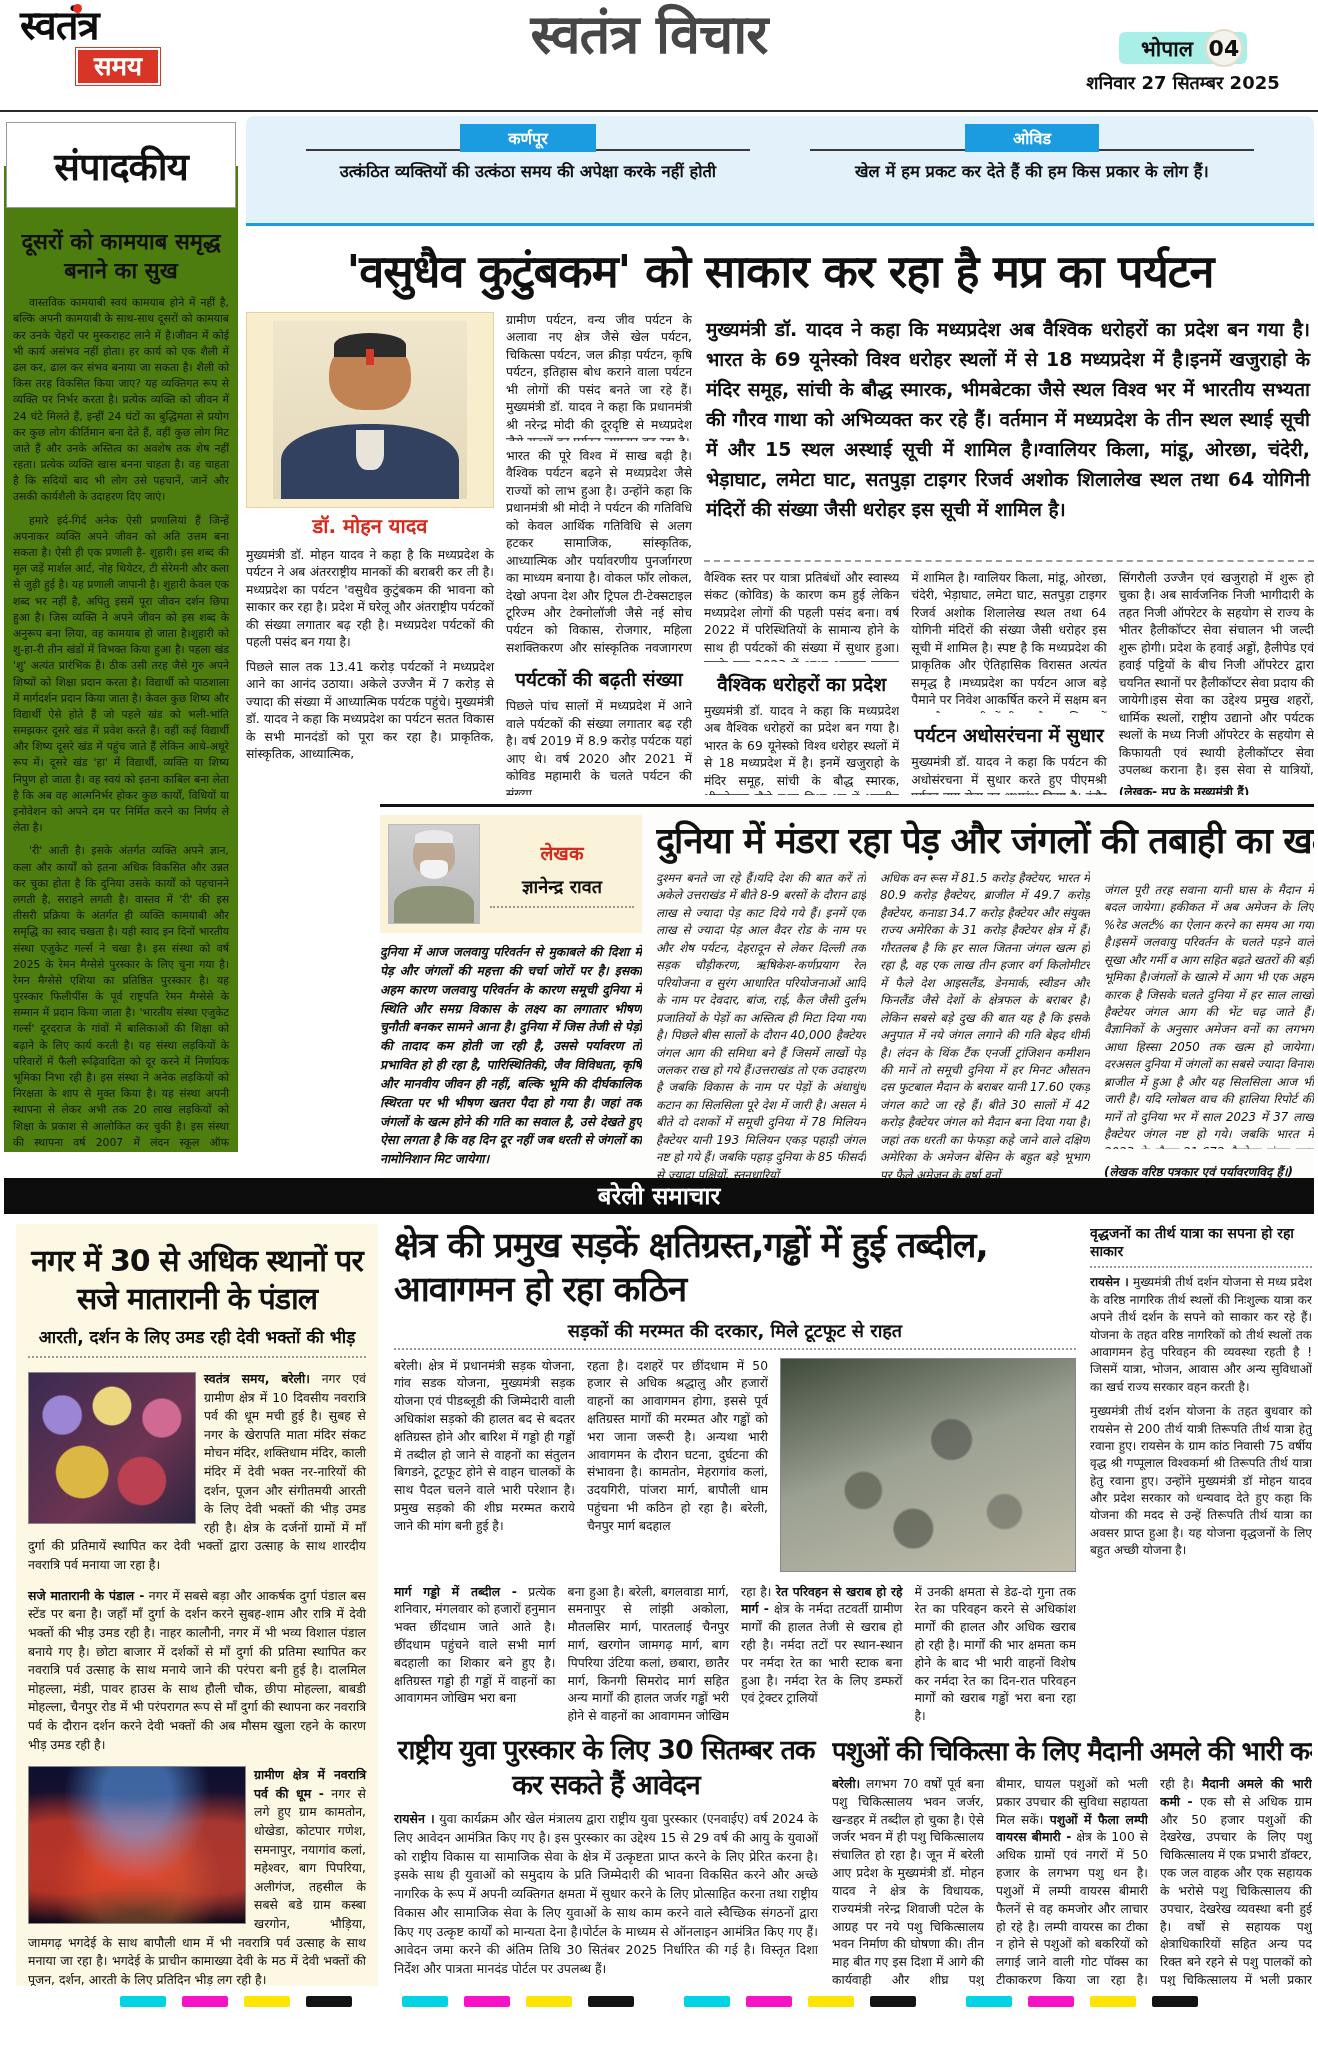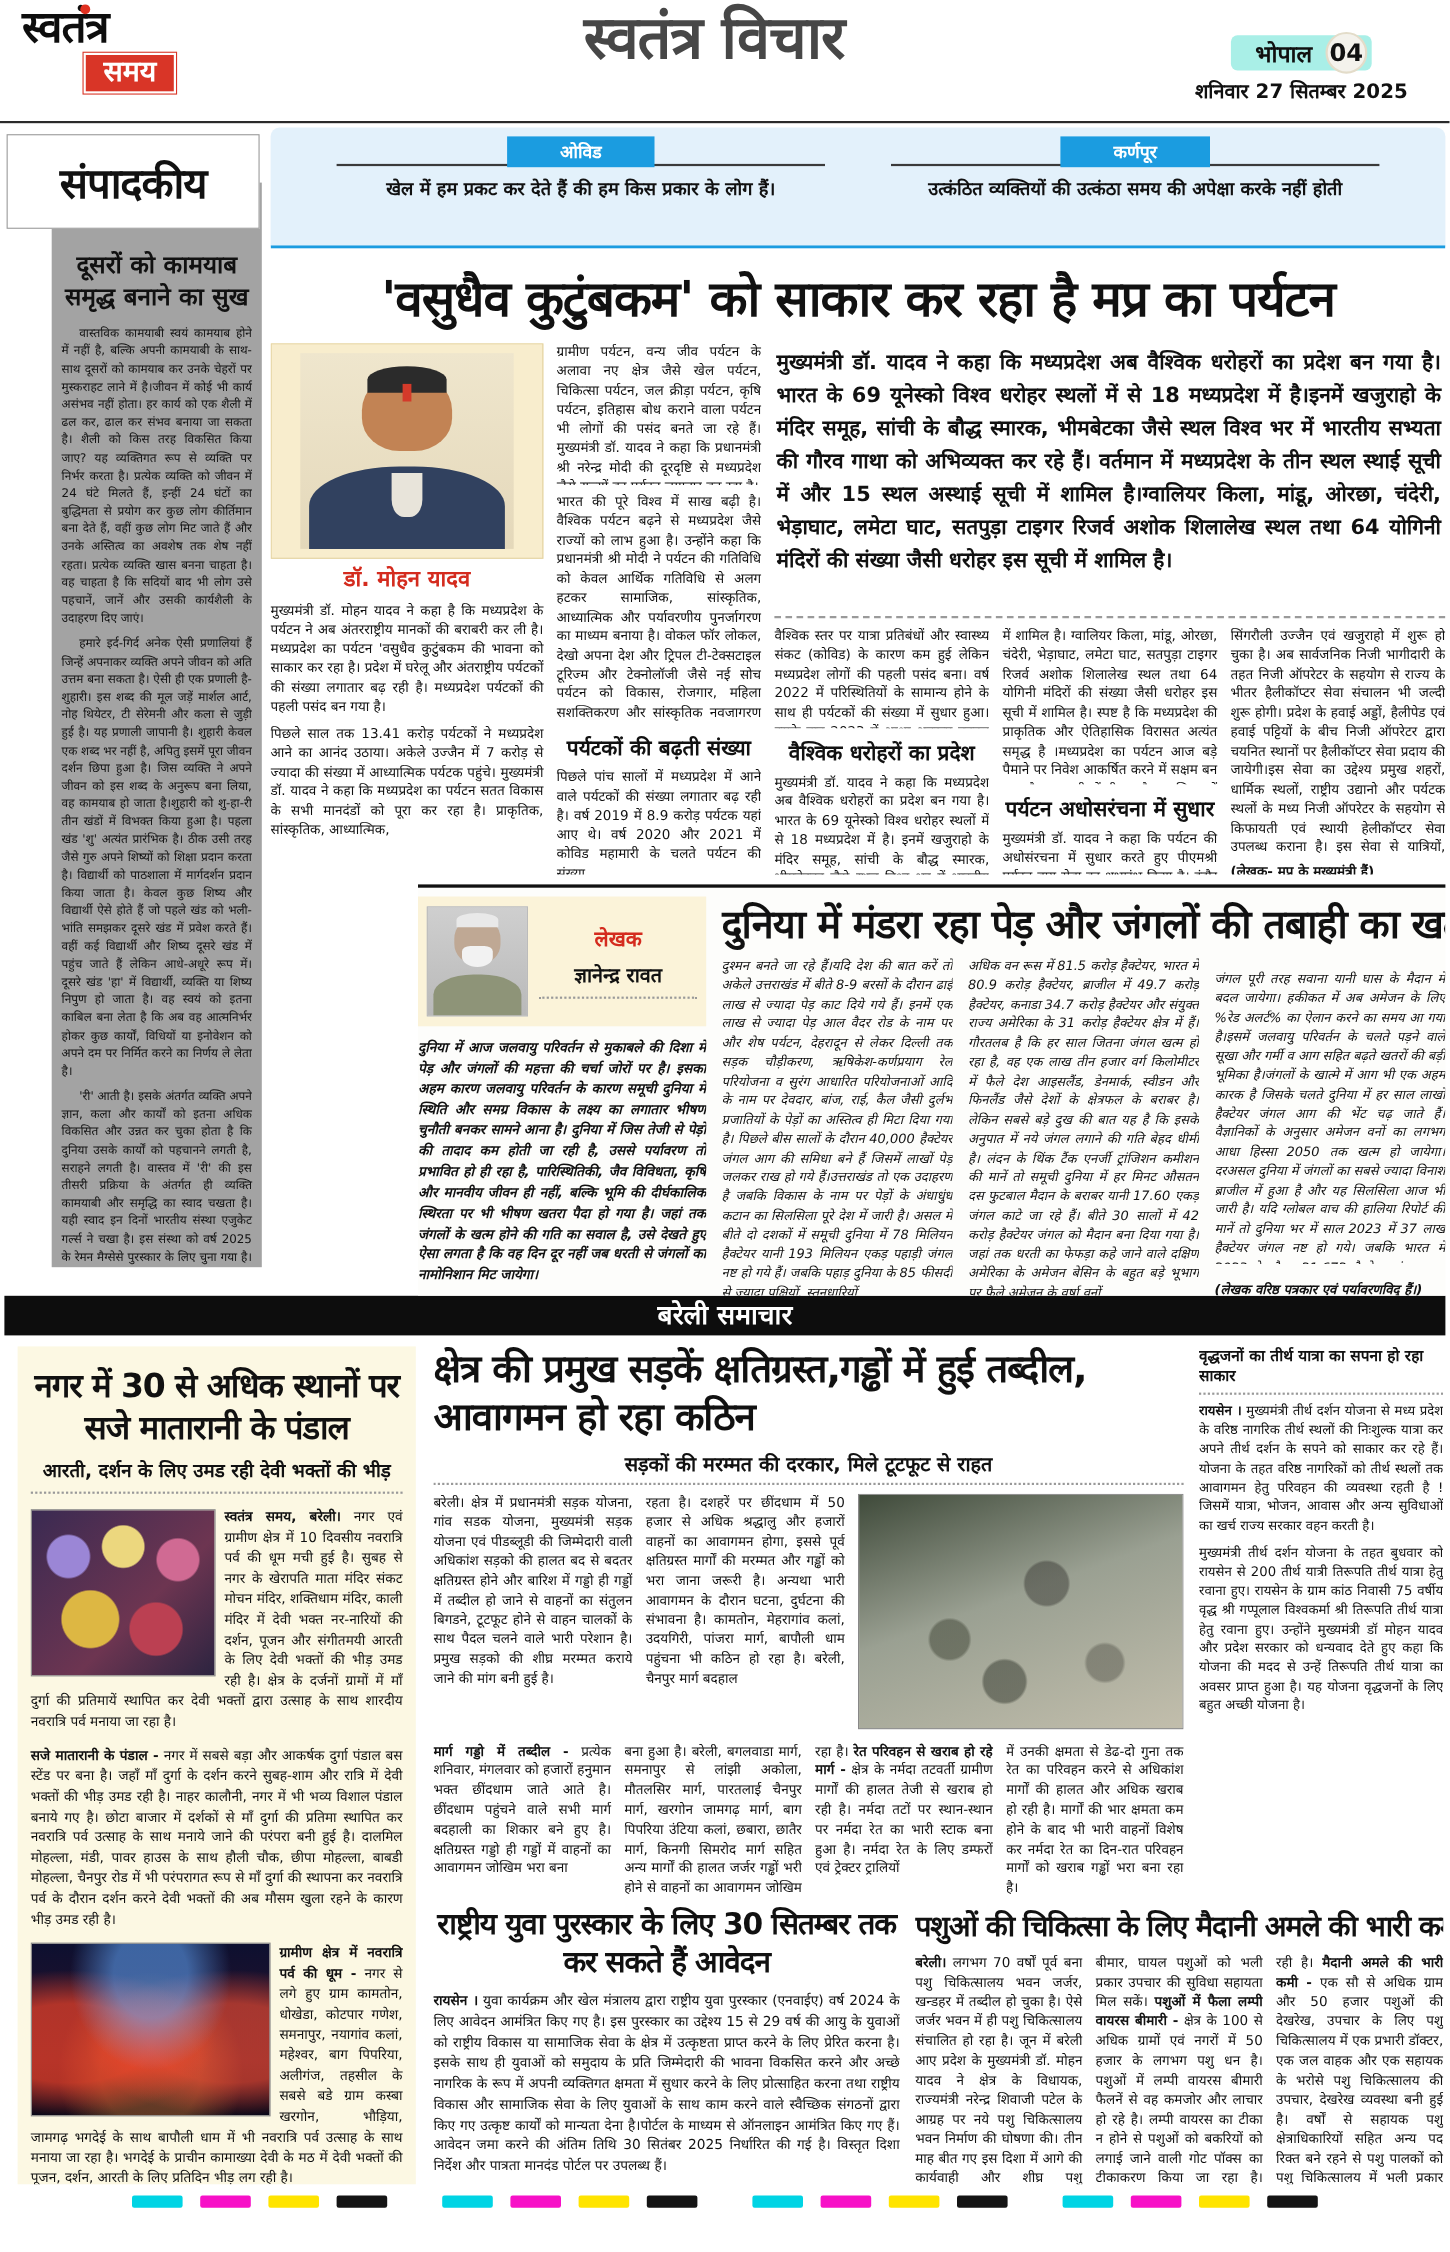--- a/index.html
+++ b/index.html
@@ -23,21 +23,21 @@
   .city-name { font-size:21px; font-weight:bold; color:#101010; padding-right:14px; }
   .pageno { width:38px; height:38px; background:#f4f2ec; border:2px solid #e3dcc9; border-radius:50%; font-size:22px; font-weight:bold; display:flex; align-items:center; justify-content:center; margin:-6px -2px; }
   .date { font-size:18px; font-weight:bold; margin-top:6px; }
 
   
   .topwrap { height:1066px; display:flex; padding:4px 4px 0 4px; gap:8px; overflow:hidden; }
 
   
   .ed-col { width:234px; flex:0 0 234px; }
   .ed-title-box { background:#fff; border:1px solid #9a9a9a; text-align:center; font-size:38px; font-weight:bold; padding:16px 0; position:relative; z-index:2; margin:6px 2px -42px 2px; letter-spacing:-1px; }
-  .ed-blue { background:#a3a3a3; padding:58px 9px 10px 9px; height:986px; overflow:hidden;margin-left:43px; }
+  .ed-blue { background:#4d7c0f; padding:58px 9px 10px 9px; height:986px; overflow:hidden; }
   .ed-head { font-size:22px; font-weight:bold; text-align:center; line-height:1.3; margin:4px 0 10px 0; }
   .ed-blue p { font-size:10.8px; line-height:1.5; text-align:justify; margin:0 0 7px 0; text-indent:16px; }
 
   
   .main-col { flex:1; display:flex; flex-direction:column; min-width:0; }
   .quotes { height:110px; background:#e3f1fb; border-bottom:3px solid #1b9ce0; display:flex; justify-content:space-around; padding:8px 30px 0 30px; margin-bottom:6px; border-radius:8px 8px 0 0; }
   .quote { width:44%; text-align:center; }
   .q-label { display:inline-block; background:#1b9ce0; color:#fff; font-size:16px; font-weight:bold; padding:3px 48px; position:relative; z-index:1; }
   .q-rule { border-bottom:2px solid #3a3a3a; margin-top:-3px; }
   .q-text { font-size:16.5px; font-weight:bold; margin-top:10px; line-height:1.35; }
@@ -184,28 +184,28 @@
         <p>वास्तविक कामयाबी स्वयं कामयाब होने में नहीं है, बल्कि अपनी कामयाबी के साथ-साथ दूसरों को कामयाब कर उनके चेहरों पर मुस्कराहट लाने में है।जीवन में कोई भी कार्य असंभव नहीं होता। हर कार्य को एक शैली में ढल कर, ढाल कर संभव बनाया जा सकता है। शैली को किस तरह विकसित किया जाए? यह व्यक्तिगत रूप से व्यक्ति पर निर्भर करता है। प्रत्येक व्यक्ति को जीवन में 24 घंटे मिलते हैं, इन्हीं 24 घंटों का बुद्धिमता से प्रयोग कर कुछ लोग कीर्तिमान बना देते हैं, वहीं कुछ लोग मिट जाते हैं और उनके अस्तित्व का अवशेष तक शेष नहीं रहता। प्रत्येक व्यक्ति खास बनना चाहता है। वह चाहता है कि सदियों बाद भी लोग उसे पहचानें, जानें और उसकी कार्यशैली के उदाहरण दिए जाएं।</p>
         <p>हमारे इर्द-गिर्द अनेक ऐसी प्रणालियां हैं जिन्हें अपनाकर व्यक्ति अपने जीवन को अति उत्तम बना सकता है। ऐसी ही एक प्रणाली है- शुहारी। इस शब्द की मूल जड़ें मार्शल आर्ट, नोह थियेटर, टी सेरेमनी और कला से जुड़ी हुई है। यह प्रणाली जापानी है। शुहारी केवल एक शब्द भर नहीं है, अपितु इसमें पूरा जीवन दर्शन छिपा हुआ है। जिस व्यक्ति ने अपने जीवन को इस शब्द के अनुरूप बना लिया, वह कामयाब हो जाता है।शुहारी को शु-हा-री तीन खंडों में विभक्त किया हुआ है। पहला खंड 'शु' अत्यंत प्रारंभिक है। ठीक उसी तरह जैसे गुरु अपने शिष्यों को शिक्षा प्रदान करता है। विद्यार्थी को पाठशाला में मार्गदर्शन प्रदान किया जाता है। केवल कुछ शिष्य और विद्यार्थी ऐसे होते हैं जो पहले खंड को भली-भांति समझकर दूसरे खंड में प्रवेश करते हैं। वहीं कई विद्यार्थी और शिष्य दूसरे खंड में पहुंच जाते हैं लेकिन आधे-अधूरे रूप में। दूसरे खंड 'हा' में विद्यार्थी, व्यक्ति या शिष्य निपुण हो जाता है। वह स्वयं को इतना काबिल बना लेता है कि अब वह आत्मनिर्भर होकर कुछ कार्यों, विधियों या इनोवेशन को अपने दम पर निर्मित करने का निर्णय ले लेता है।</p>
         <p>'री' आती है। इसके अंतर्गत व्यक्ति अपने ज्ञान, कला और कार्यों को इतना अधिक विकसित और उन्नत कर चुका होता है कि दुनिया उसके कार्यों को पहचानने लगती है, सराहने लगती है। वास्तव में 'री' की इस तीसरी प्रक्रिया के अंतर्गत ही व्यक्ति कामयाबी और समृद्धि का स्वाद चखता है। यही स्वाद इन दिनों भारतीय संस्था एजुकेट गर्ल्स ने चखा है। इस संस्था को वर्ष 2025 के रेमन मैग्सेसे पुरस्कार के लिए चुना गया है। रेमन मैग्सेसे एशिया का प्रतिष्ठित पुरस्कार है। यह पुरस्कार फिलीपींस के पूर्व राष्ट्रपति रेमन मैग्सेसे के सम्मान में प्रदान किया जाता है। 'भारतीय संस्था एजुकेट गर्ल्स' दूरदराज के गांवों में बालिकाओं की शिक्षा को बढ़ाने के लिए कार्य करती है। यह संस्था लड़कियों के परिवारों में फैली रूढ़िवादिता को दूर करने में निर्णायक भूमिका निभा रही है। इस संस्था ने अनेक लड़कियों को निरक्षता के शाप से मुक्त किया है। यह संस्था अपनी स्थापना से लेकर अभी तक 20 लाख लड़कियों को शिक्षा के प्रकाश से आलोकित कर चुकी है। इस संस्था की स्थापना वर्ष 2007 में लंदन स्कूल ऑफ इकनॉमिक्स से स्नातक सफीना हुसैन ने की थी।</p>
       </div>
     </aside>
 
     <main class="main-col">
 
       <div class="quotes">
         <div class="quote">
+          <div class="q-label">कर्णपूर</div>
+          <div class="q-rule"></div>
+          <div class="q-text">उत्कंठित व्यक्तियों की उत्कंठा समय की अपेक्षा करके नहीं होती</div>
+        </div>
+        <div class="quote">
           <div class="q-label">ओविड</div>
           <div class="q-rule"></div>
           <div class="q-text">खेल में हम प्रकट कर देते हैं की हम किस प्रकार के लोग हैं।</div>
-        </div>
-        <div class="quote">
-          <div class="q-label">कर्णपूर</div>
-          <div class="q-rule"></div>
-          <div class="q-text">उत्कंठित व्यक्तियों की उत्कंठा समय की अपेक्षा करके नहीं होती</div>
         </div>
       </div>
 
       <h1 class="lead-headline">'वसुधैव कुटुंबकम' को साकार कर रहा है मप्र का पर्यटन</h1>
 
       <div class="lead-content">
         <div class="col c1">
           <div class="photo-frame">
             <div class="person p-cm">
               <div class="head"></div>

